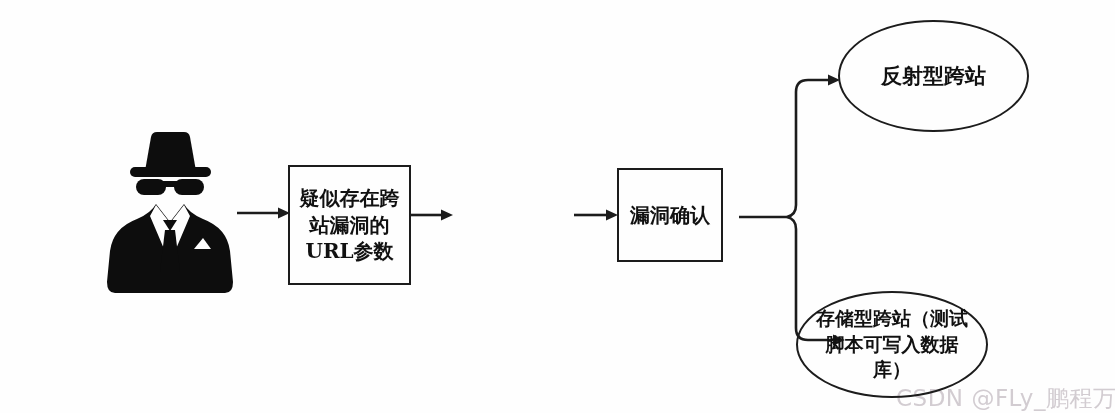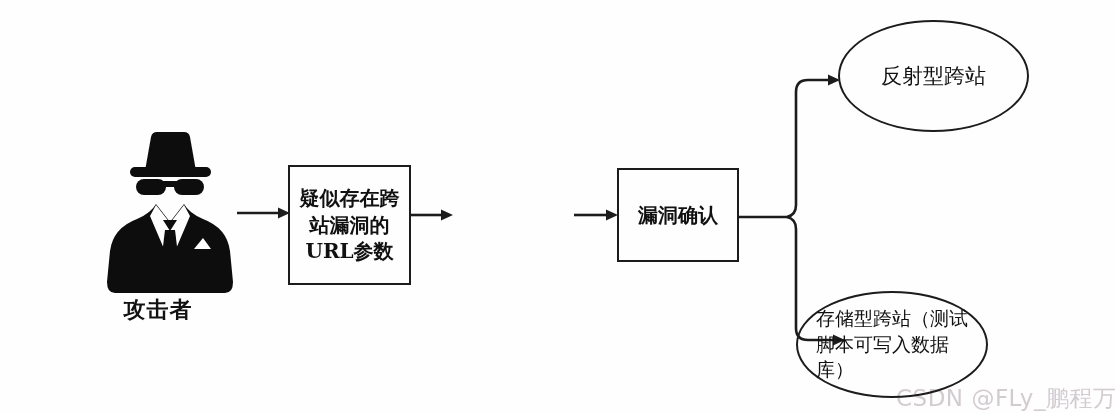--- a/index.html
+++ b/index.html
@@ -41,31 +41,32 @@
     display: flex;
     align-items: center;
     justify-content: center;
     text-align: center;
     font-weight: 700;
     white-space: pre-line;
     line-height: 1.32;
   }
   .box-1 { left: 288px; top: 165px; width: 123px; height: 120px; font-size: 20px; }
   .box-2 { left: 452px; top: 168px; width: 122px; height: 94px; font-size: 19px; }
-  .box-3 { left: 617px; top: 168px; width: 122px; height: 94px; font-size: 20px; }
+  .box-3 { left: 617px; top: 168px; width: 106px; height: 94px; font-size: 20px; }
   .outcome {
     position: absolute;
     box-sizing: border-box;
     border: 2.5px solid #1c1c1c;
     border-radius: 50%;
     background: transparent;
     display: flex;
     align-items: center;
     justify-content: center;
-    font-weight: 400;
+    text-align: center;
+    font-weight: 700;
     white-space: pre-line;
     line-height: 1.35;
   }
   .outcome-top { left: 838px; top: 20px; width: 191px; height: 112px; font-size: 21px; }
   .outcome-bottom { left: 796px; top: 291px; width: 192px; height: 107px; font-size: 19px; }
   .watermark {
     position: absolute;
     left: 896px; top: 383px;
     font-family: "DejaVu Sans", "Liberation Sans", sans-serif;
     font-size: 23px;
@@ -124,21 +125,20 @@
 
       <polygon points="91,121 108,121 100,110"></polygon>
     </g>
     <g fill="#0d0d0d">
 
       <polygon points="60,92 74,92 67,103"></polygon>
       <polygon points="62,102 72,102 77,143 67,154 57,143"></polygon>
     </g>
   </svg>
 
-  <div class="actor-label">攻击者</div>
 
   <div class="flow-box box-1">疑似存在跨
 站漏洞的
 URL参数</div>
   <div class="flow-box box-3">漏洞确认</div>
 
   <div class="outcome outcome-top">反射型跨站</div>
   <div class="outcome outcome-bottom">存储型跨站（测试
 脚本可写入数据
 库）</div>

